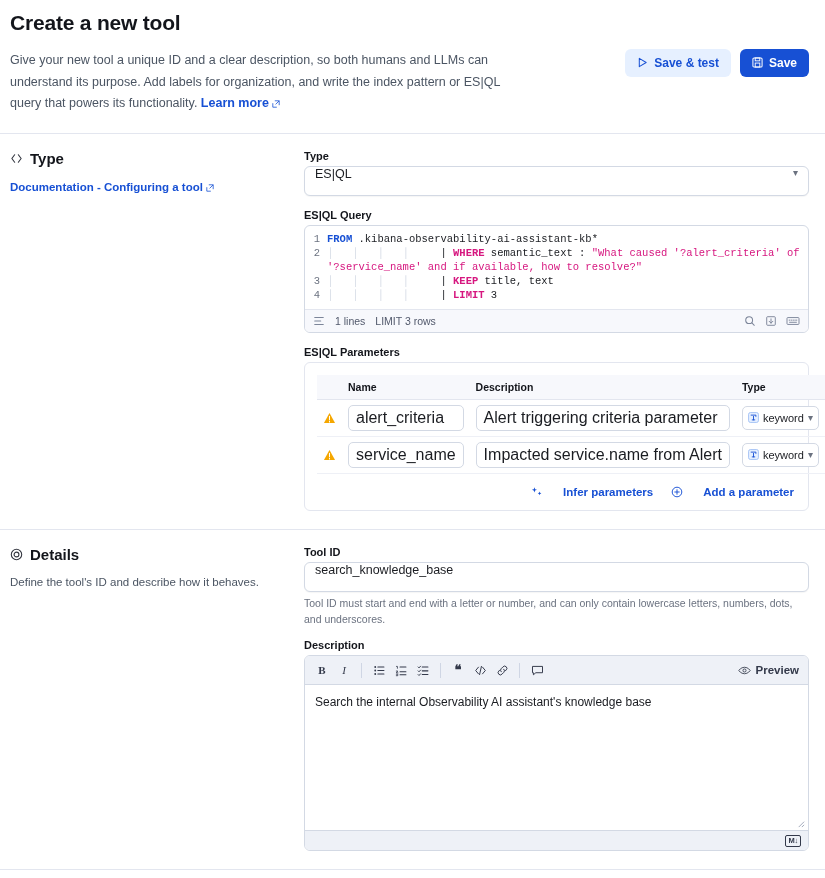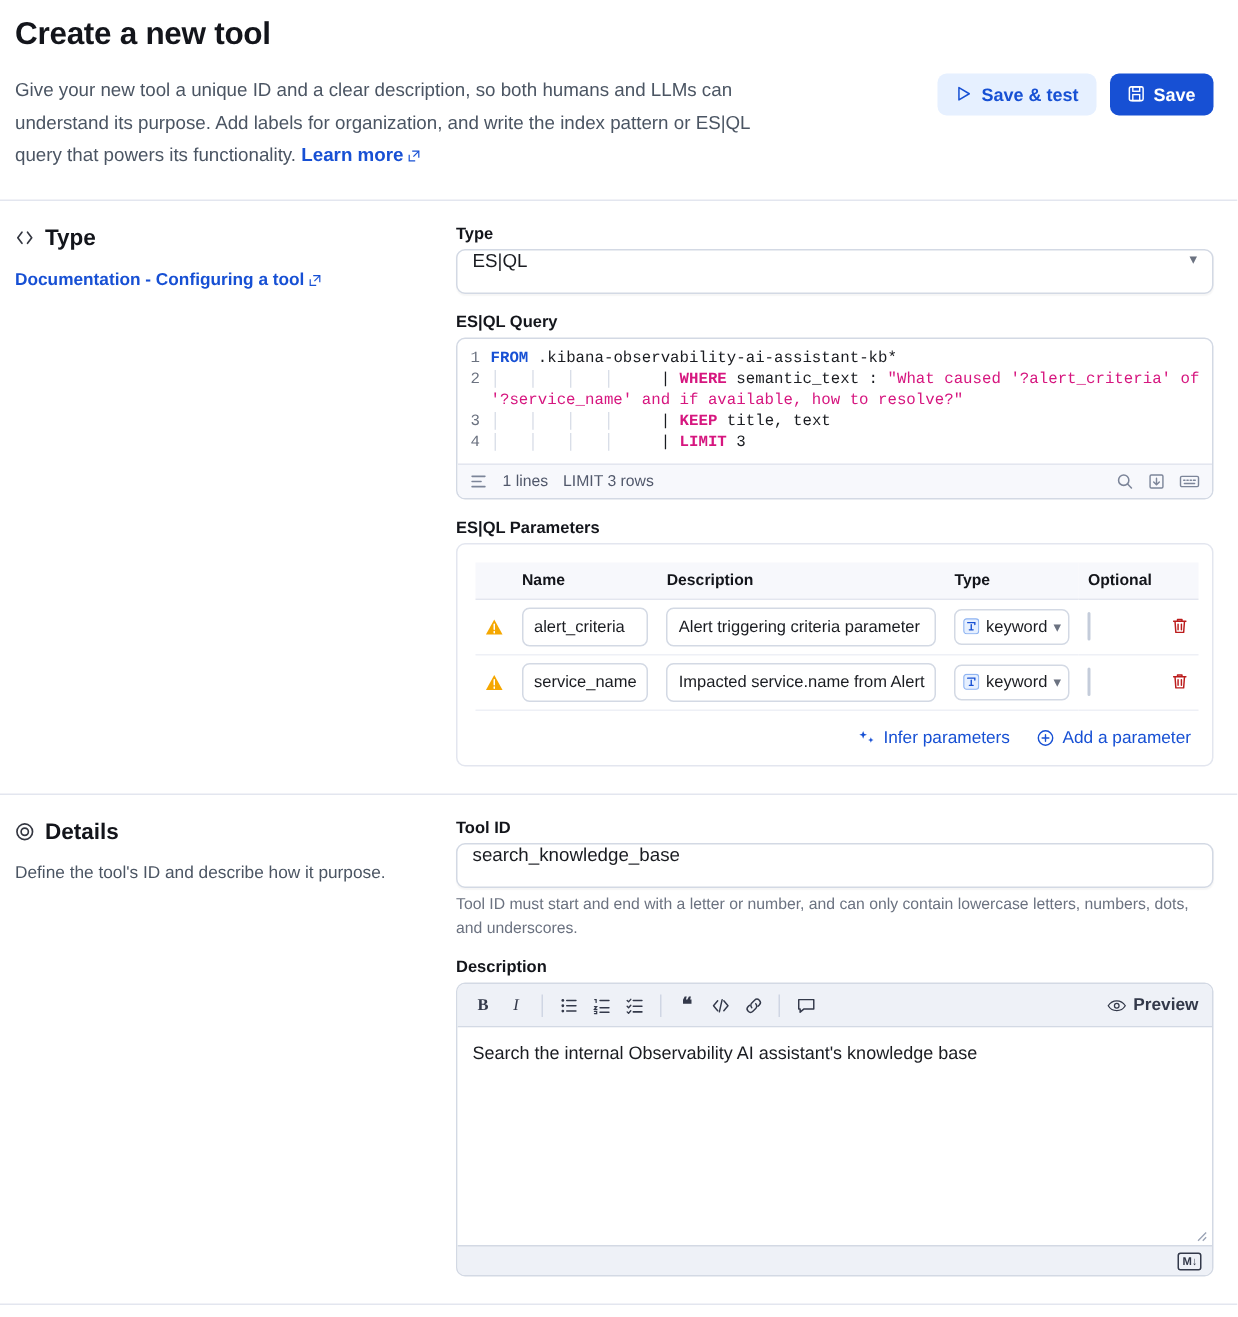--- a/index.html
+++ b/index.html
@@ -101,41 +101,41 @@
     padding: 6px 6px; background: #f7f8fc; border-bottom: 1px solid #e3e6ef;
   }
   table.params td { padding: 5px 6px; border-bottom: 1px solid #eef0f6; vertical-align: middle; }
   .col-warn { width: 24px; }
   .col-name { width: 100px; }
   .col-type { width: 96px; }
   .col-opt { width: 58px; }
   .col-del { width: 26px; }
   .cell-input {
     width: 100%; height: 24px; border: 1px solid #d3d9e4; border-radius: 5px;
-    background: #fff; font-size: 11px; color: #1a1c21; padding: 12px 7px;
+    background: #fff; font-size: 16px; color: #1a1c21; padding: 12px 7px;
     display: flex; align-items: center; overflow: hidden; white-space: nowrap;
   }
   .cell-select {
     height: 24px; border: 1px solid #d3d9e4; border-radius: 5px; background: #fff;
     font-size: 11px; color: #1a1c21; padding: 0 5px;
     display: flex; align-items: center; gap: 4px;
   }
   .cell-select .chev { margin-left: auto; }
   .checkbox {
     width: 13px; height: 13px; border: 1px solid #c4ccda; border-radius: 3px; background: #fff;
   }
   .warn-ico { color: #f5a700; font-size: 12px; line-height: 1; }
   .trash { color: #bc1c1c; cursor: pointer; }
   .panel-actions {
     display: flex; justify-content: flex-end; gap: 18px;
     margin-top: 12px; padding-right: 2px;
   }
   .action-link {
-    display: inline-flex; gap: 5px;
-    color: #1750d4; font-size: 11.5px; font-weight: 400; cursor: pointer;
+    display: inline-flex; gap: 20px;
+    color: #1750d4; font-size: 11.5px; font-weight: 700; cursor: pointer;
   }
 
   
   .md { border: 1px solid #d3d9e4; border-radius: 6px; overflow: hidden; background: #fff; }
   .md-toolbar {
     display: flex; align-items: center; gap: 2px;
     background: #eef1f7; border-bottom: 1px solid #d3d9e4; padding: 4px 7px;
   }
   .md-btn {
     width: 20px; height: 20px; display: inline-flex; align-items: center;
@@ -389,21 +389,21 @@
     <div class="sec-left">
       <div class="sec-title">
         <span>
             <svg width="13" height="13" viewBox="0 0 14 14">
               <circle cx="7" cy="7" r="5.6" fill="none" stroke="#343741" stroke-width="1.2"></circle>
               <circle cx="7" cy="7" r="2.6" fill="none" stroke="#343741" stroke-width="1.2"></circle>
             </svg>
           </span>
         <span>Details</span>
       </div>
-      <p class="sec-desc">Define the tool's ID and describe how it purpose.</p>
+      <p class="sec-desc">Define the tool's ID and describe how it behaves.</p>
     </div>
 
     <div class="sec-right">
       <label class="field-label">Tool ID</label>
       <div class="input">
         <span>search_knowledge_base</span>
       </div>
       <div class="help-txt">Tool ID must start and end with a letter or number, and can only contain lowercase letters, numbers, dots, and underscores.</div>
 
       <label class="field-label" style="margin-top:12px">Description</label>

